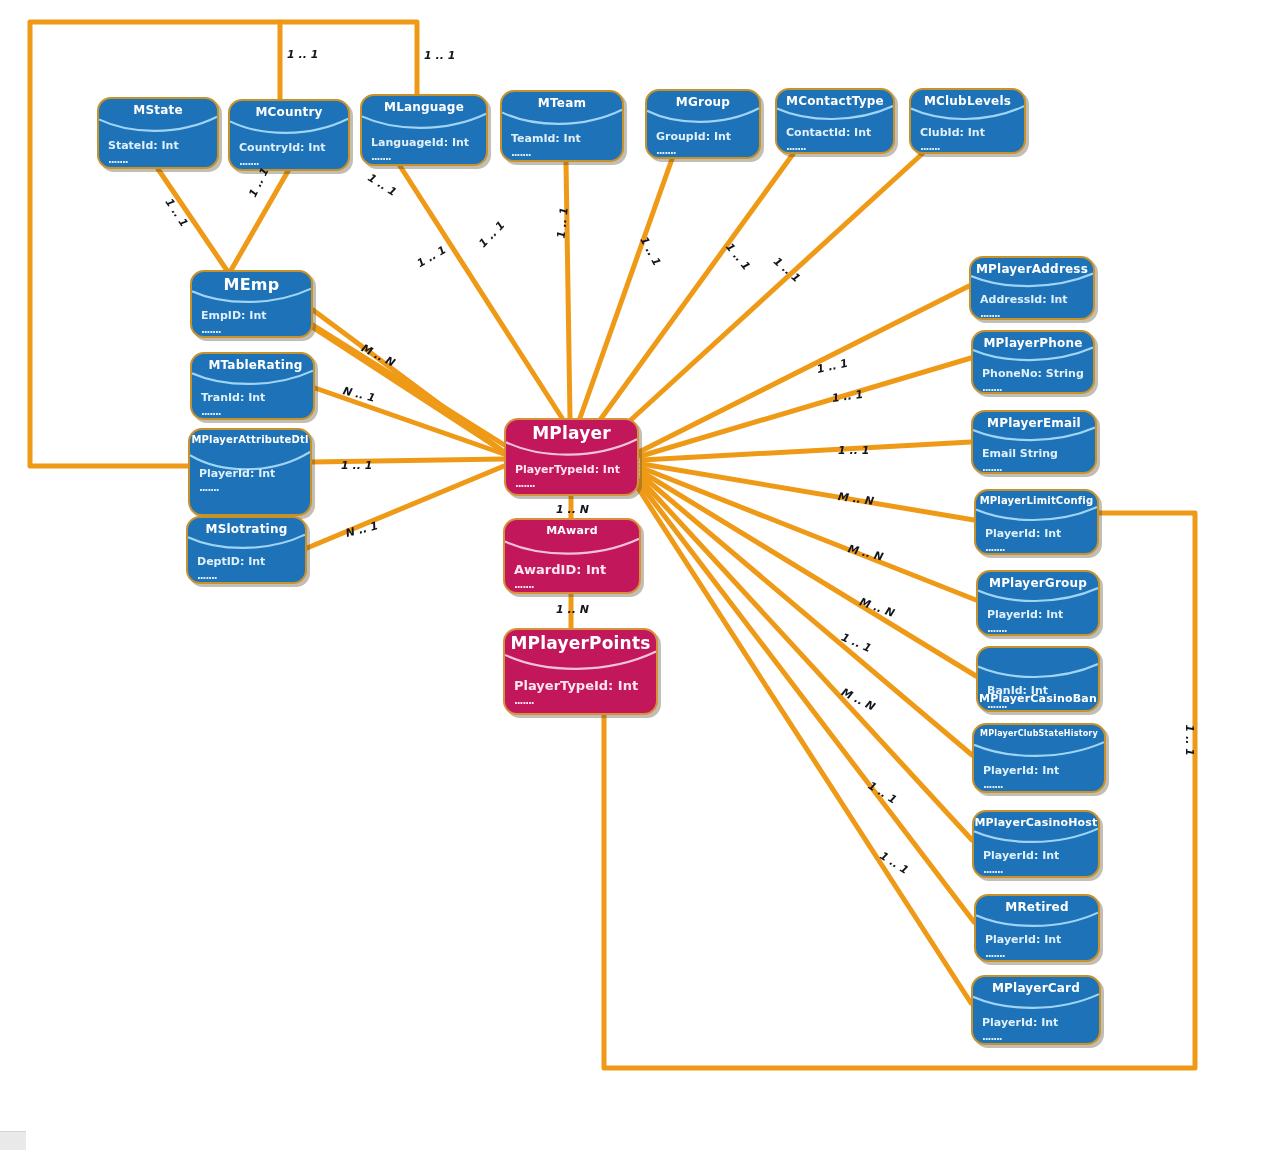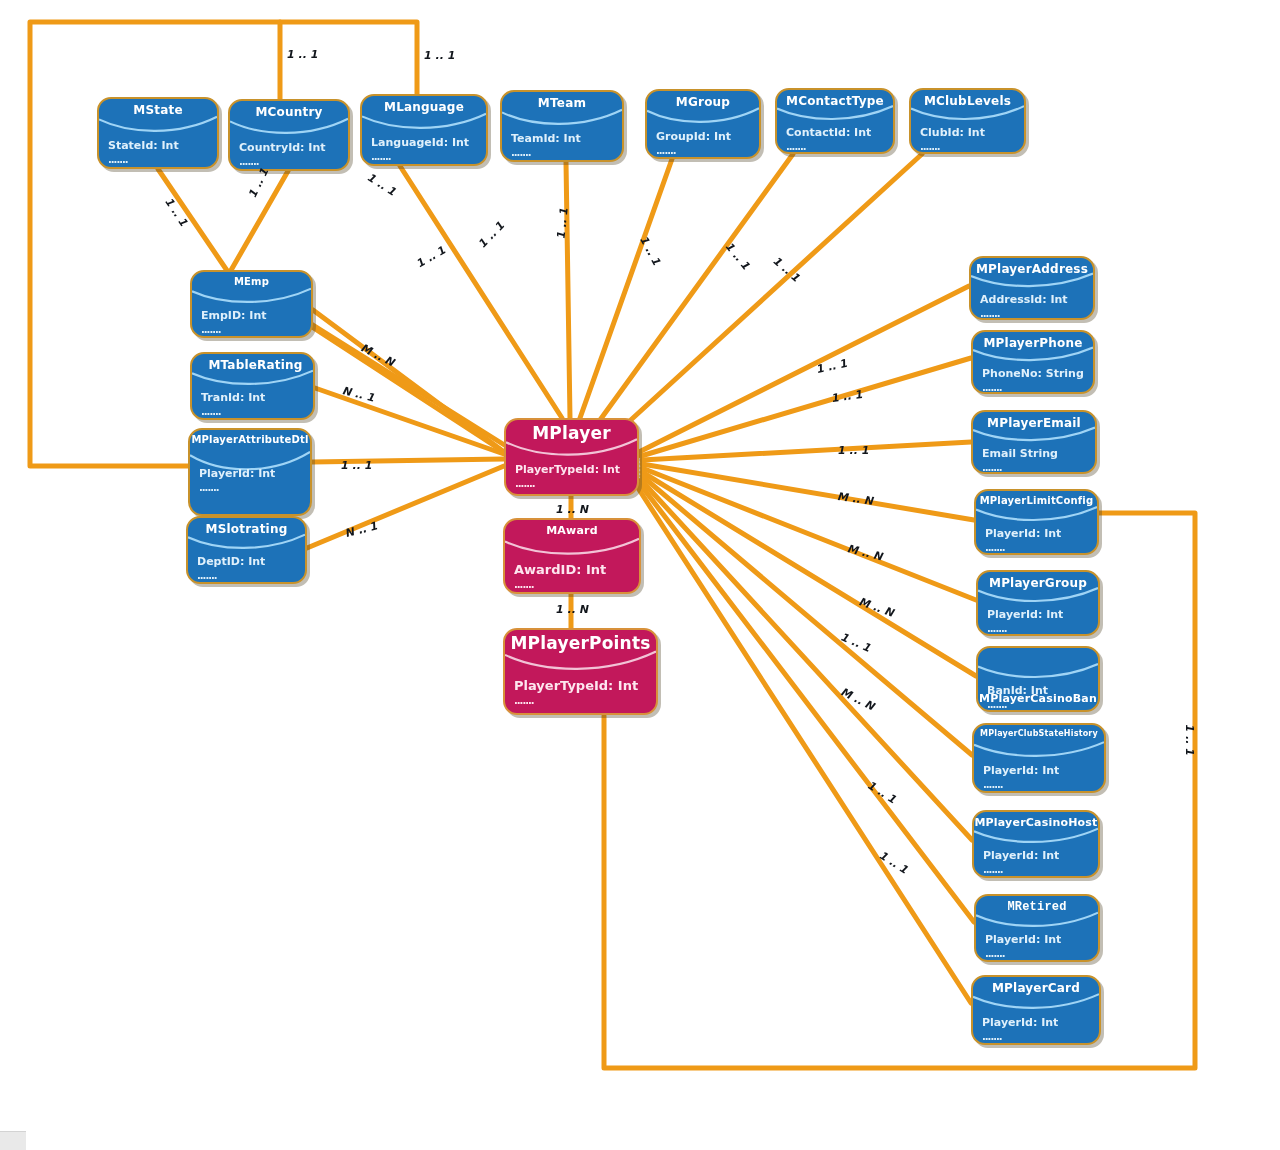--- a/index.html
+++ b/index.html
@@ -128,21 +128,21 @@
           <path d="M0 30 C 26 52, 68 54, 100 26" fill="none" stroke="#9fd4f5" stroke-width="2.2" vector-effect="non-scaling-stroke"></path>
         </svg>
         <div class="ent-title" style="font-size: 12px;">MClubLevels</div>
         <div class="ent-attr" style="font-size: 11px; top: 36px;">ClubId: Int</div>
         <div class="ent-dots" style="top: 51px;">.......</div>
       </div>
       <div class="entity blue" style="left: 190px; top: 270px; width: 123px; height: 68px;">
         <svg class="swoosh" viewBox="0 0 100 100" preserveAspectRatio="none">
           <path d="M0 30 C 26 52, 68 54, 100 26" fill="none" stroke="#9fd4f5" stroke-width="2.2" vector-effect="non-scaling-stroke"></path>
         </svg>
-        <div class="ent-title" style="font-size: 10px;">MEmp</div>
+        <div class="ent-title" style="font-size: 16px;">MEmp</div>
         <div class="ent-attr" style="font-size: 11px; top: 37px;">EmpID: Int</div>
         <div class="ent-dots" style="top: 52px;">.......</div>
       </div>
       <div class="entity blue" style="left: 190px; top: 352px; width: 125px; height: 68px;">
         <svg class="swoosh" viewBox="0 0 100 100" preserveAspectRatio="none">
           <path d="M0 30 C 26 52, 68 54, 100 26" fill="none" stroke="#9fd4f5" stroke-width="2.2" vector-effect="non-scaling-stroke"></path>
         </svg>
         <div class="ent-title" style="font-size: 12px; margin-left: 6px;">MTableRating</div>
         <div class="ent-attr" style="font-size: 11px; top: 37px;">TranId: Int</div>
         <div class="ent-dots" style="top: 52px;">.......</div>
@@ -248,21 +248,21 @@
           <path d="M0 30 C 26 52, 68 54, 100 26" fill="none" stroke="#9fd4f5" stroke-width="2.2" vector-effect="non-scaling-stroke"></path>
         </svg>
         <div class="ent-title" style="font-size: 11px;">MPlayerCasinoHost</div>
         <div class="ent-attr" style="font-size: 11px; top: 37px;">PlayerId: Int</div>
         <div class="ent-dots" style="top: 52px;">.......</div>
       </div>
       <div class="entity blue" style="left: 974px; top: 894px; width: 126px; height: 68px;">
         <svg class="swoosh" viewBox="0 0 100 100" preserveAspectRatio="none">
           <path d="M0 30 C 26 52, 68 54, 100 26" fill="none" stroke="#9fd4f5" stroke-width="2.2" vector-effect="non-scaling-stroke"></path>
         </svg>
-        <div class="ent-title" style="font-size: 12px; font-family: Liberation Mono, monospace;">MRetired</div>
+        <div class="ent-title" style="font-size: 12px;">MRetired</div>
         <div class="ent-attr" style="font-size: 11px; top: 37px;">PlayerId: Int</div>
         <div class="ent-dots" style="top: 52px;">.......</div>
       </div>
       <div class="entity blue" style="left: 971px; top: 975px; width: 130px; height: 70px;">
         <svg class="swoosh" viewBox="0 0 100 100" preserveAspectRatio="none">
           <path d="M0 30 C 26 52, 68 54, 100 26" fill="none" stroke="#9fd4f5" stroke-width="2.2" vector-effect="non-scaling-stroke"></path>
         </svg>
         <div class="ent-title" style="font-size: 12px;">MPlayerCard</div>
         <div class="ent-attr" style="font-size: 11px; top: 39px;">PlayerId: Int</div>
         <div class="ent-dots" style="top: 54px;">.......</div>

